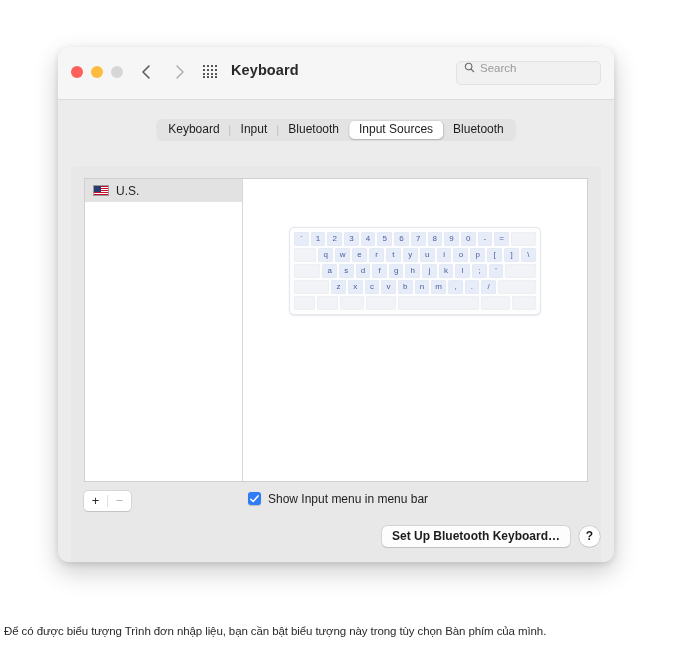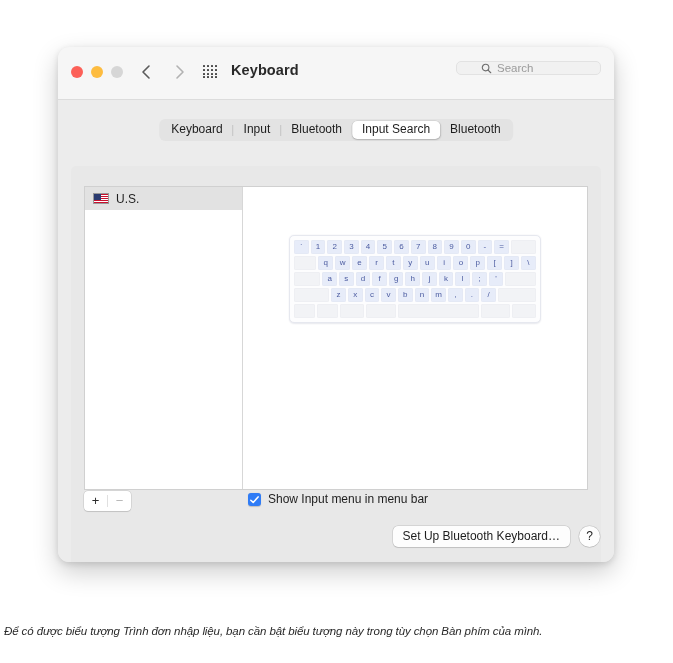--- a/index.html
+++ b/index.html
@@ -88,27 +88,27 @@
     font-weight: bold;
     color: #292929;
     letter-spacing: 0.1px;
   }
 
   .searchbox {
     position: absolute;
     right: 13px;
     top: 14px;
     width: 145px;
-    height: 14px;
+    height: 24px;
     background: #f1f1f1;
     border: 1px solid #e2e2e2;
     border-radius: 5px;
     display: flex;
-    align-items: flex-end;
-    padding: 0 24px;
+    align-items: flex-start;
+    padding: 0 7px;
     box-sizing: border-box;
   }
   .searchbox svg { flex: 0 0 auto; }
   .search-input {
     border: none;
     outline: none;
     background: transparent;
     font-family: "Liberation Sans", sans-serif;
     font-size: 11.5px;
     color: #4a4a4a;
@@ -165,21 +165,21 @@
     top: 66px;
     width: 530px;
     height: 400px;
     background: #e8e8e8;
     border-radius: 5px;
   }
 
   .splitview {
     position: absolute;
     left: 13px;
-    top: 20px;
+    top: 12px;
     width: 504px;
     height: 304px;
     background: #737373;
     border: 1px solid #d0d0d0;
     box-sizing: border-box;
     display: flex;
   }
   .sidebar {
     width: 158px;
     border-right: 1px solid #d7d7d7;
@@ -296,21 +296,21 @@
     width: 1px;
     background: #e0e0e0;
     margin: 4px 0;
   }
 
   .checkrow {
     position: absolute;
     left: 170px;
     top: 326px;
     display: flex;
-    align-items: flex-end;
+    align-items: flex-start;
   }
   .cbox {
     width: 13px;
     height: 13px;
     border-radius: 3px;
     background: #2f7cf6;
     position: relative;
     flex: 0 0 auto;
     box-shadow: 0 0.5px 1px rgba(0,0,0,0.18);
   }
@@ -322,20 +322,21 @@
   }
 
   
   .footer {
     position: absolute;
     right: 14px;
     bottom: 16px;
     display: flex;
     align-items: center;
     gap: 9px;
+    font-weight: bold;
   }
   .btn {
     height: 21px;
     background: #fdfdfd;
     border-radius: 5px;
     box-shadow: 0 0 0 0.5px rgba(0,0,0,0.16), 0 0.5px 1px rgba(0,0,0,0.10);
     font-size: 12px;
     color: #1d1d1d;
     padding: 0 10px;
     line-height: 21px;
@@ -348,21 +349,20 @@
     text-align: center;
   }
 
   
   .caption {
     position: absolute;
     left: 4px;
     top: 625px;
     width: 660px;
     font-size: 11.5px;
-    font-style: italic;
     color: #2a2a2a;
     font-family: "Liberation Sans", sans-serif;
     letter-spacing: -0.1px;
   }
 </style>
 </head>
 <body>
 
 <div class="window">
 
@@ -416,21 +416,21 @@
   </div>
 
   <div class="winbody">
 
     <div class="tabbar">
       <div class="tab">Keyboard</div>
       <div class="tabsep"></div>
       <div class="tab">Input</div>
       <div class="tabsep"></div>
       <div class="tab">Bluetooth</div>
-      <div class="tab active">Input Search</div>
+      <div class="tab active">Input Sources</div>
       <div class="tab">Bluetooth</div>
     </div>
 
     <div class="panel">
 
       <div class="splitview">
 
         <div class="sidebar">
           <div class="src-item">
             <span class="flag">

